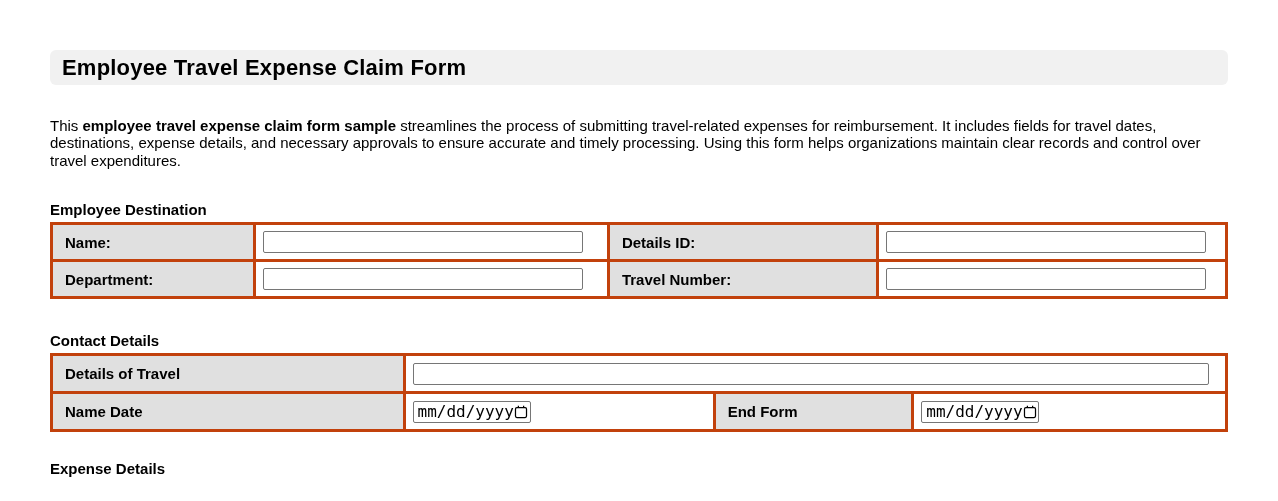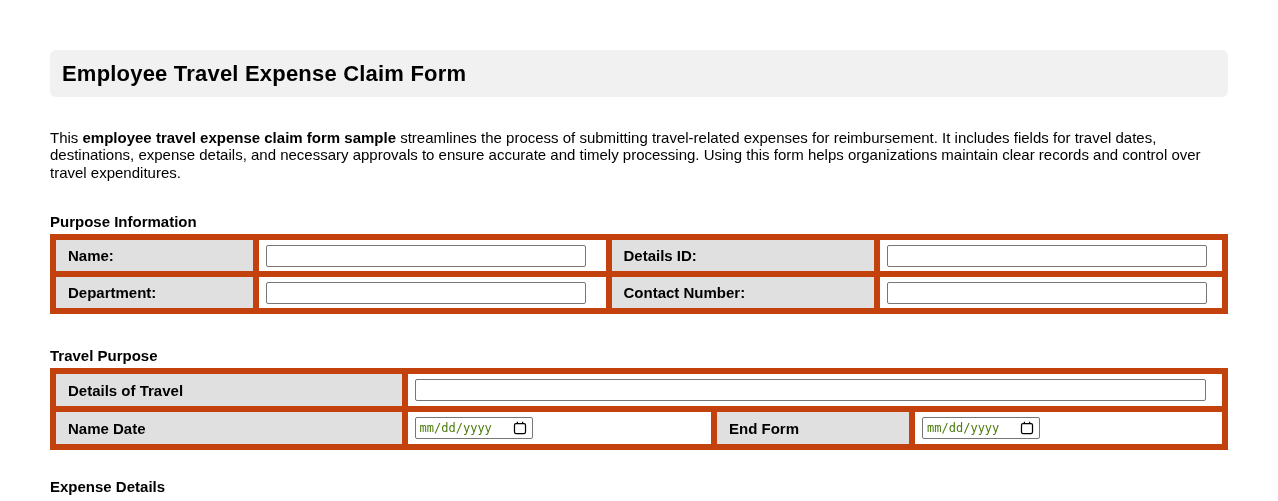--- a/index.html
+++ b/index.html
@@ -12,21 +12,21 @@
     overflow: hidden;
     background: #ffffff;
     font-family: "Liberation Sans", "DejaVu Sans", sans-serif;
     color: #000000;
   }
   .page {
     padding: 50px 50px 0 50px;
   }
   .title-bar {
     background: #f1f1f1;
-    height: 47px;
+    height: 35px;
     display: flex;
     align-items: center;
     padding-left: 12px;
     border-radius: 6px;
   }
   .title-bar h1 {
     margin: 0;
     font-size: 22px;
     font-weight: bold;
     letter-spacing: 0.2px;
@@ -42,21 +42,21 @@
     font-weight: bold;
   }
   .section-heading.travel { margin-top: 33px; }
   .section-heading.expense { margin-top: 28px; }
   table.form-table {
     width: 100%;
     border-collapse: collapse;
     table-layout: fixed;
   }
   table.form-table td {
-    border: 6px solid #c2410c;
+    border: 3px solid #c2410c;
     vertical-align: middle;
     font-size: 15px;
     margin-top: 44px;
   }
   table.emp td { height: 37px; }
   table.travel td { height: 38px; }
   td.label-cell {
     background: #e0e0e0;
     font-weight: bold;
     padding-left: 12px;
@@ -84,39 +84,39 @@
     border-radius: 2px;
     background: #ffffff;
     display: inline-flex;
     align-items: center;
     justify-content: space-between;
     padding: 0 5px 0 4px;
     cursor: default;
   }
   .date-text {
     font-family: "DejaVu Sans Mono", monospace;
-    font-size: 12px;
+    font-size: 16px;
     letter-spacing: 0px;
-    color: #4d7c0f;
+    color: #000000;
     white-space: nowrap;
   }
   .cal-icon { display: inline-flex; }
 </style>
 </head>
 <body>
 
 <div class="page">
 
   <div class="title-bar">
     <h1>Employee Travel Expense Claim Form</h1>
   </div>
 
   <p class="intro"><span>This </span><strong>employee travel expense claim form sample</strong><span> streamlines the process of submitting travel-related expenses for reimbursement. It includes fields for travel dates, destinations, expense details, and necessary approvals to ensure accurate and timely processing. Using this form helps organizations maintain clear records and control over travel expenditures.</span></p>
 
-  <div class="section-heading">Purpose Information</div>
+  <div class="section-heading">Employee Destination</div>
 
   <table class="form-table emp">
     <colgroup>
       <col style="width:17.3%">
       <col style="width:30.1%">
       <col style="width:22.9%">
       <col style="width:29.7%">
     </colgroup>
     <tbody>
         <tr>
@@ -127,29 +127,29 @@
       <td class="label-cell">Details ID:</td>
       <td class="input-cell">
         <input class="text-input fixed" type="text" value="" style="">
       </td>
     </tr>
     <tr>
       <td class="label-cell">Department:</td>
       <td class="input-cell">
         <input class="text-input fixed" type="text" value="" style="">
       </td>
-      <td class="label-cell">Contact Number:</td>
+      <td class="label-cell">Travel Number:</td>
       <td class="input-cell">
         <input class="text-input fixed" type="text" value="" style="">
       </td>
     </tr>
   </tbody>
     </table>
 
-  <div class="section-heading travel">Travel Purpose</div>
+  <div class="section-heading travel">Contact Details</div>
 
   <table class="form-table travel">
     <colgroup>
       <col style="width:30.0%">
       <col style="width:26.4%">
       <col style="width:16.9%">
       <col style="width:26.7%">
     </colgroup>
     <tbody>
         <tr>

